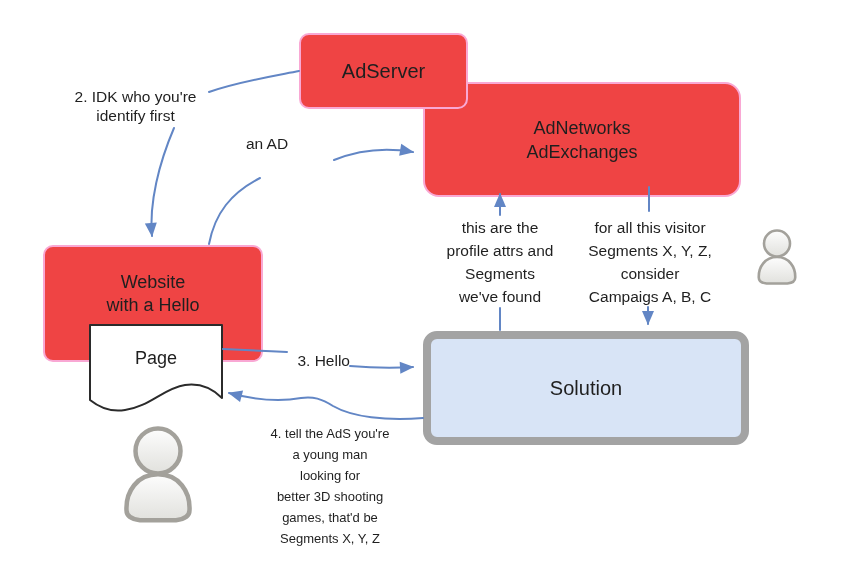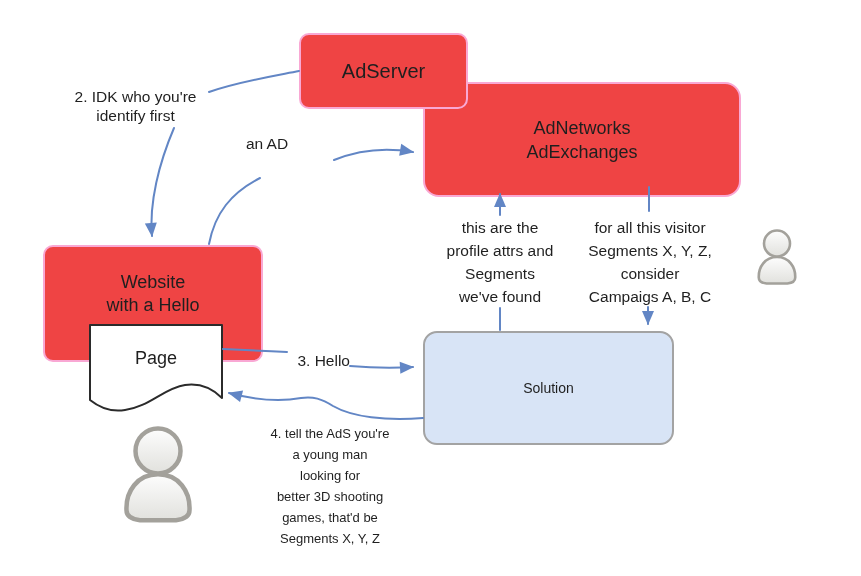--- a/index.html
+++ b/index.html
@@ -8,21 +8,21 @@
     font-family:"Liberation Sans",sans-serif;color:#1f1f1f;
   }
   .box{
     position:absolute;background:#ef4444;border:2px solid #f9a8d4;
     display:flex;align-items:center;justify-content:center;
     text-align:center;box-sizing:border-box;
   }
   .adnetworks{left:423px;top:82px;width:318px;height:115px;border-radius:16px;z-index:2;font-size:18px;line-height:24px;}
   .adserver{left:299px;top:33px;width:169px;height:76px;border-radius:10px;z-index:3;font-size:20px;}
   .website{left:43px;top:245px;width:220px;height:117px;border-radius:10px;z-index:2;font-size:18px;line-height:23px;align-items:flex-start;padding-top:24px;}
-  .solution{left:423px;top:331px;width:251px;height:114px;border-radius:14px;z-index:2;font-size:14px;background:#d8e4f6;border:2px solid #a3a3a3;}
+  .solution{left:423px;top:331px;width:326px;height:114px;border-radius:14px;z-index:2;font-size:20px;background:#d8e4f6;border:8px solid #a3a3a3;}
   .page-shape{position:absolute;left:88px;top:323px;z-index:4;}
   .page-label{position:absolute;left:100px;top:340px;width:112px;text-align:center;font-size:18px;z-index:5;margin-top:8px;}
   .connectors{position:absolute;left:0;top:0;z-index:6;pointer-events:none;}
   .lbl{position:absolute;text-align:center;font-size:15.5px;line-height:20px;z-index:7;}
   .lbl-step2{left:38px;top:87px;width:195px;line-height:19px;}
   .lbl-step1{left:192px;top:134px;width:150px;line-height:20px;}
   .lbl-profile{left:418px;top:216px;width:164px;line-height:23px;}
   .lbl-visitor{left:563px;top:216px;width:174px;line-height:23px;}
   .lbl-step3{left:286px;top:351px;width:64px;text-align:right;}
   .lbl-step4{left:210px;top:423px;width:240px;font-size:13px;line-height:21px;}

